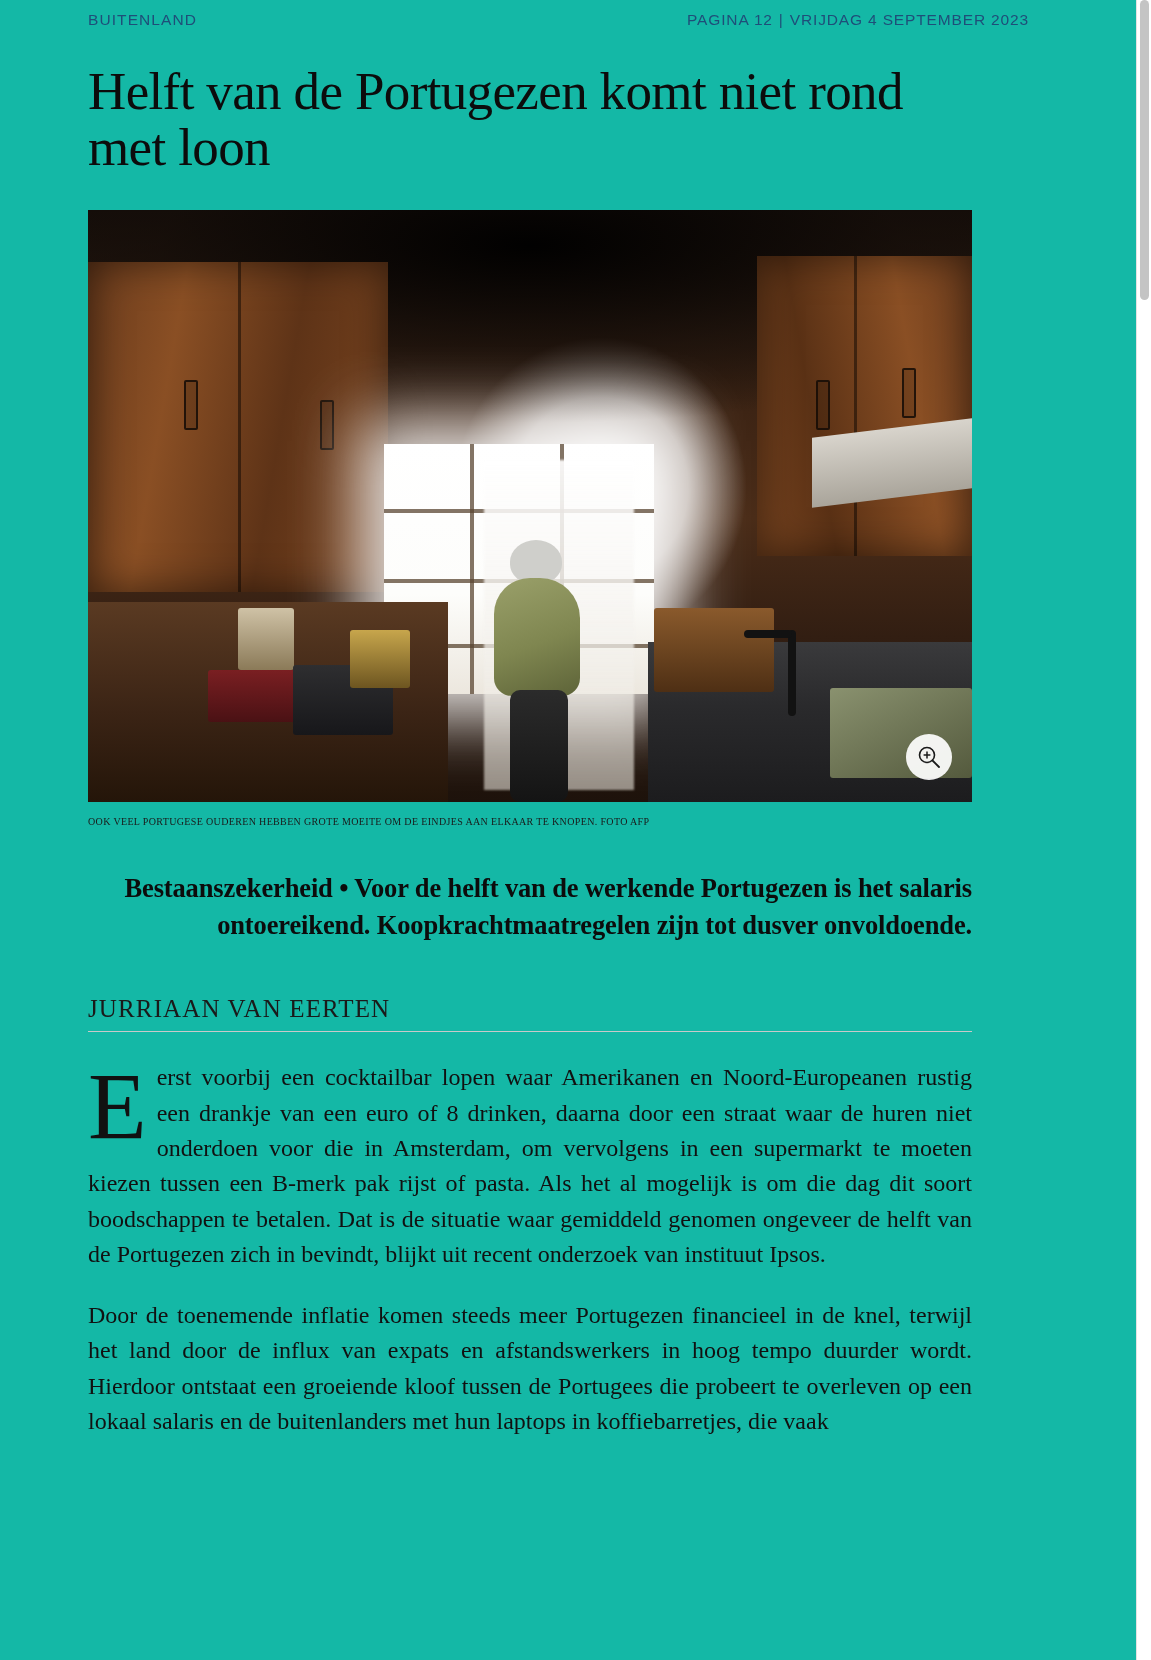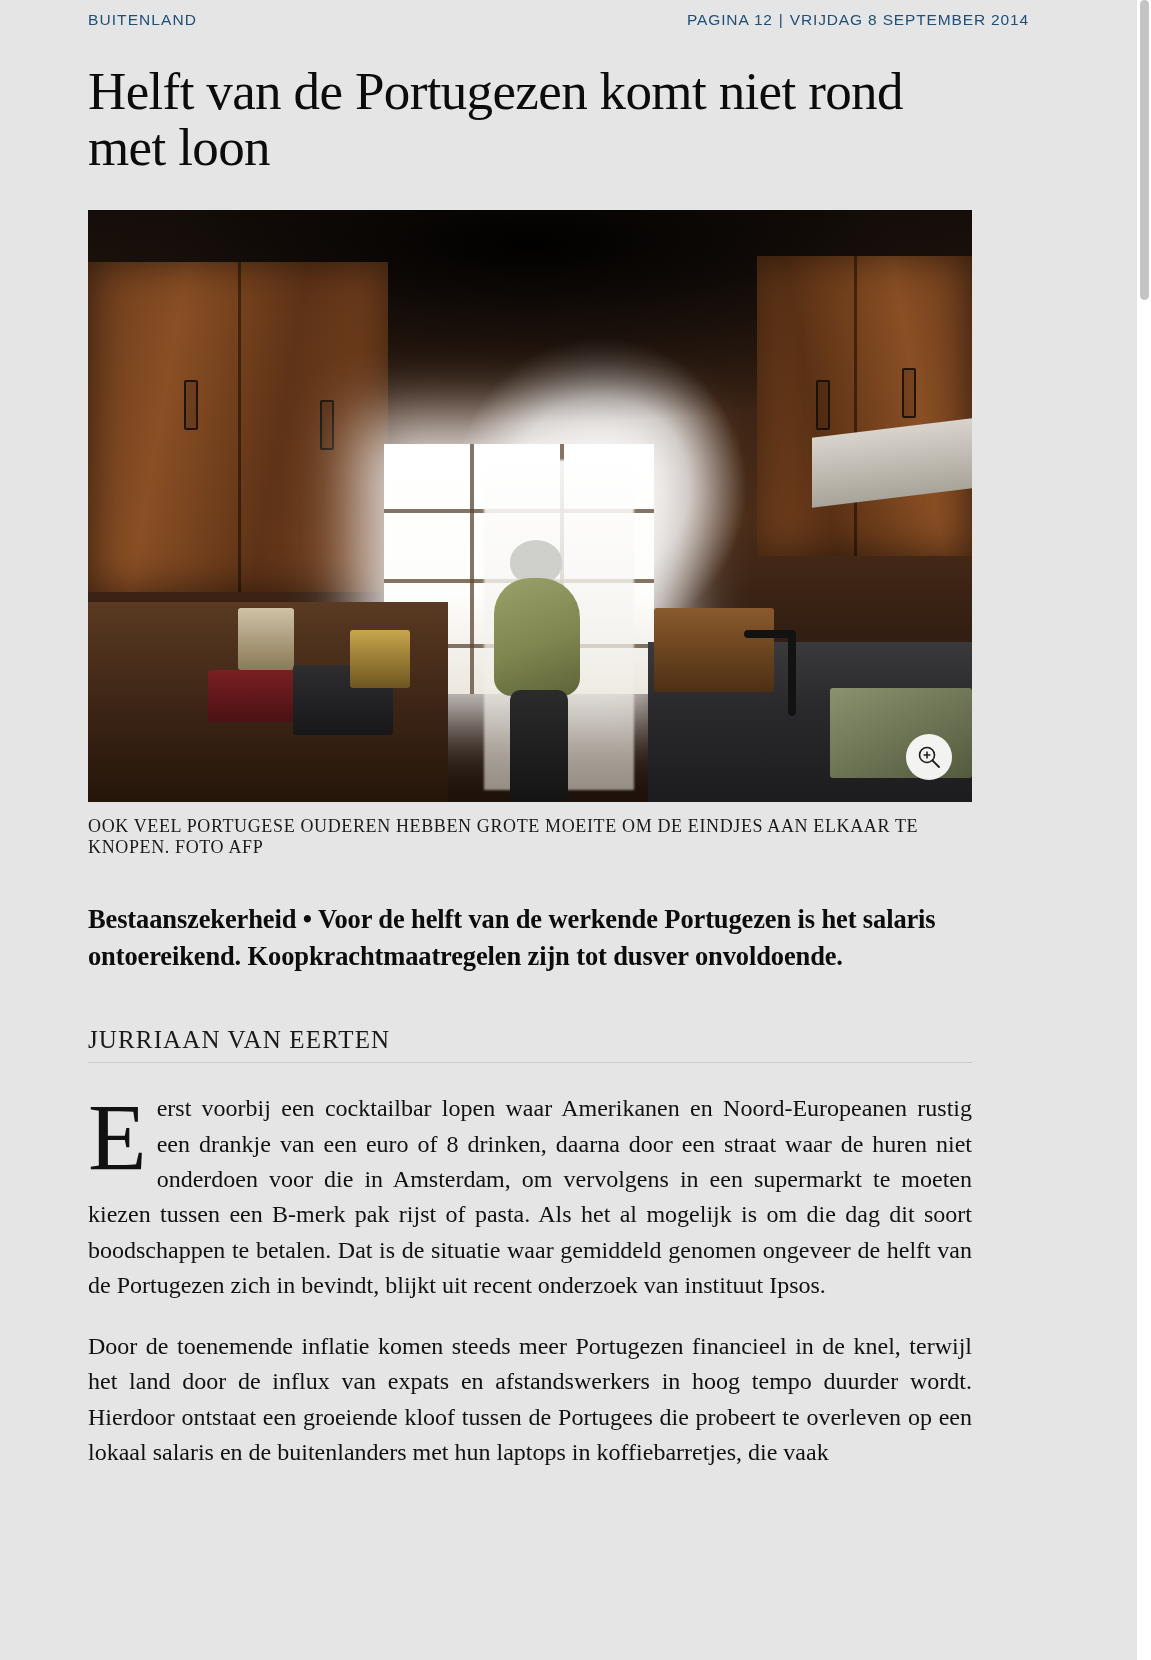--- a/index.html
+++ b/index.html
@@ -11,21 +11,21 @@
     width: 1151px;
     height: 1660px;
     overflow: hidden;
     font-family: "Liberation Serif", serif;
     color: #111111;
   }
   .page {
     position: relative;
     width: 1151px;
     height: 1660px;
-    background: #e5e5e5;
+    background: #14b8a6;
     box-sizing: border-box;
   }
   .content {
     position: absolute;
     left: 0;
     top: 0;
     width: 1117px;
     height: 1660px;
     padding: 0 88px 0 88px;
     box-sizing: border-box;
@@ -193,36 +193,37 @@
     border-radius: 50%;
     background: rgba(255,255,255,0.92);
     display: flex;
     align-items: center;
     justify-content: center;
     cursor: pointer;
   }
   
   .caption {
     font-family: "Liberation Serif", serif;
-    font-size: 18px;
+    font-size: 10px;
     letter-spacing: 0.035em;
     color: #1a1a1a;
     margin-top: 14px;
     width: 884px;
   }
   
   .standfirst {
     font-family: "Liberation Serif", serif;
     font-size: 26.5px;
     line-height: 1.38;
     font-weight: 700;
     color: #0c0c0c;
     margin-top: 43px;
     width: 884px;
     letter-spacing: -0.005em;
+    text-align: right;
   }
   
   .byline {
     font-family: "Liberation Serif", serif;
     font-size: 25px;
     letter-spacing: 0.045em;
     color: #1a1a1a;
     margin-top: 52px;
     padding-bottom: 8px;
     border-bottom: 1px solid #c9c9c9;
@@ -270,21 +271,21 @@
 <body>
 
 <div class="page">
   <div class="content">
 
     <div class="header-row">
       <div class="kicker">BUITENLAND</div>
       <div class="header-meta">
         <span>PAGINA 12</span>
         <span class="sep">|</span>
-        <span>VRIJDAG 8 SEPTEMBER 2014</span>
+        <span>VRIJDAG 4 SEPTEMBER 2023</span>
       </div>
     </div>
 
     <h1 class="headline">Helft van de Portugezen komt niet rond met loon</h1>
 
     <div class="photo-wrap">
       <div class="photo">
         <div class="cab-l"></div>
         <div class="handle" style="left:96px; top:170px;"></div>
         <div class="handle" style="left:232px; top:190px;"></div>

